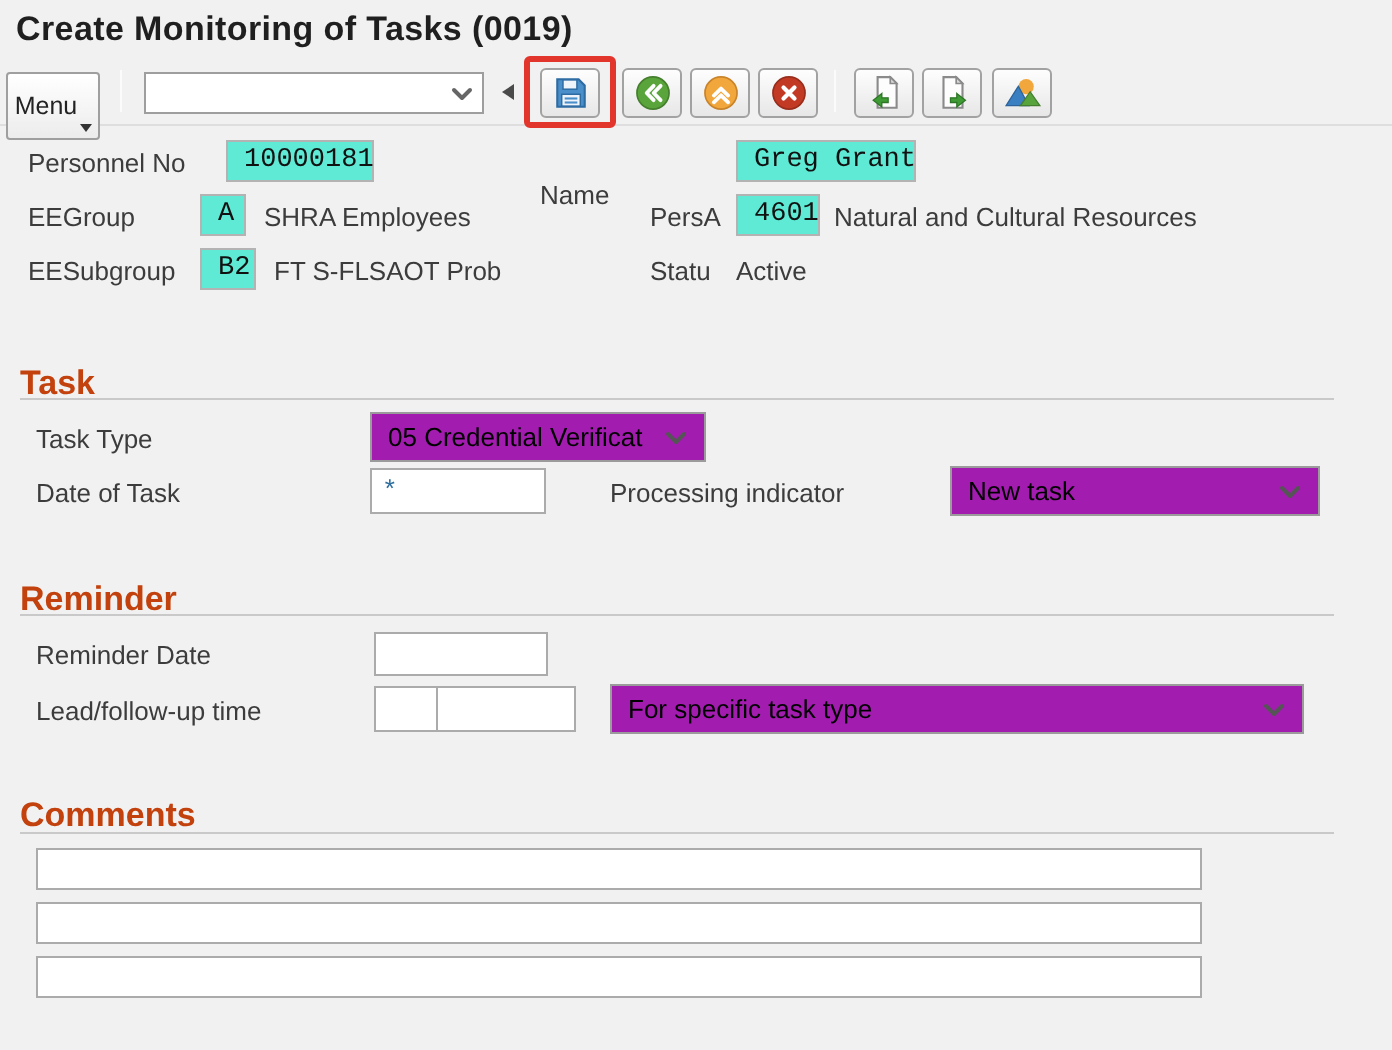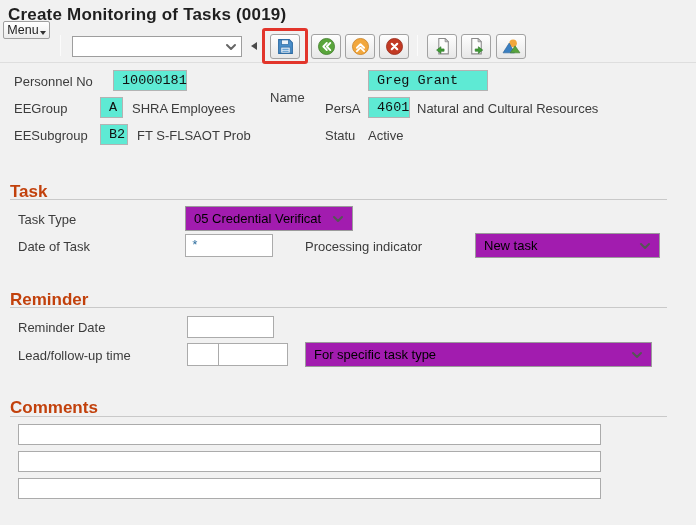--- a/index.html
+++ b/index.html
@@ -16,21 +16,21 @@
   
   .page-title {
     left: 8px; top: 5px;
     font-size: 17px; font-weight: bold; color: #1f1f1f;
     letter-spacing: 0.2px;
   }
 
   
   .toolbar-line { left: 0; top: 62px; width: 696px; height: 1px; background: #dedede; }
   .menu-btn {
-    left: 3px; top: 21px; width: 47px; height: 18px;
+    left: 3px; top: 36px; width: 47px; height: 34px;
     background: linear-gradient(#ffffff, #ececec);
     border: 1px solid #9f9f9f; border-radius: 2px;
     font-size: 12.5px; color: #222;
     display: flex; align-items: center; justify-content: center;
     cursor: default;
   }
   .menu-btn .corner-tri {
     position: absolute; right: 3px; bottom: 3px;
     width: 0; height: 0;
     border-top: 4px solid #333;
@@ -177,21 +177,21 @@
       <circle cx="10.5" cy="6" r="3.6" fill="#f2a73c"></circle>
       <path d="M1 15 L6.8 5.8 L11.8 15 Z" fill="#3a7fc1" stroke="#2d639a" stroke-width="0.6"></path>
       <path d="M7.8 15 L12.4 8.4 L17 15 Z" fill="#57a33c" stroke="#437d2e" stroke-width="0.6"></path>
     </svg>
   </div>
 
   <div class="abs lbl" style="left:14px; top:74px;">Personnel No</div>
   <div class="abs ro-field" style="left:113px; top:70px; width:74px; height:21px;">10000181</div>
 
   <div class="abs lbl" style="left:270px; top:74px;margin-top:16px;">Name</div>
-  <div class="abs ro-field" style="left:368px; top:70px; width:120px; height:21px;">Greg Grant</div>
+  <div class="abs ro-field" style="left:368px; top:70px; width:90px; height:21px;">Greg Grant</div>
 
   <div class="abs lbl" style="left:14px; top:101px;">EEGroup</div>
   <div class="abs ro-field" style="left:100px; top:97px; width:23px; height:21px;">A</div>
   <div class="abs plain-val" style="left:132px; top:101px;">SHRA Employees</div>
 
   <div class="abs lbl" style="left:325px; top:101px;">PersA</div>
   <div class="abs ro-field" style="left:368px; top:97px; width:42px; height:21px;">4601</div>
   <div class="abs plain-val" style="left:417px; top:101px;">Natural and Cultural Resources</div>
 
   <div class="abs lbl" style="left:14px; top:128px;">EESubgroup</div>

